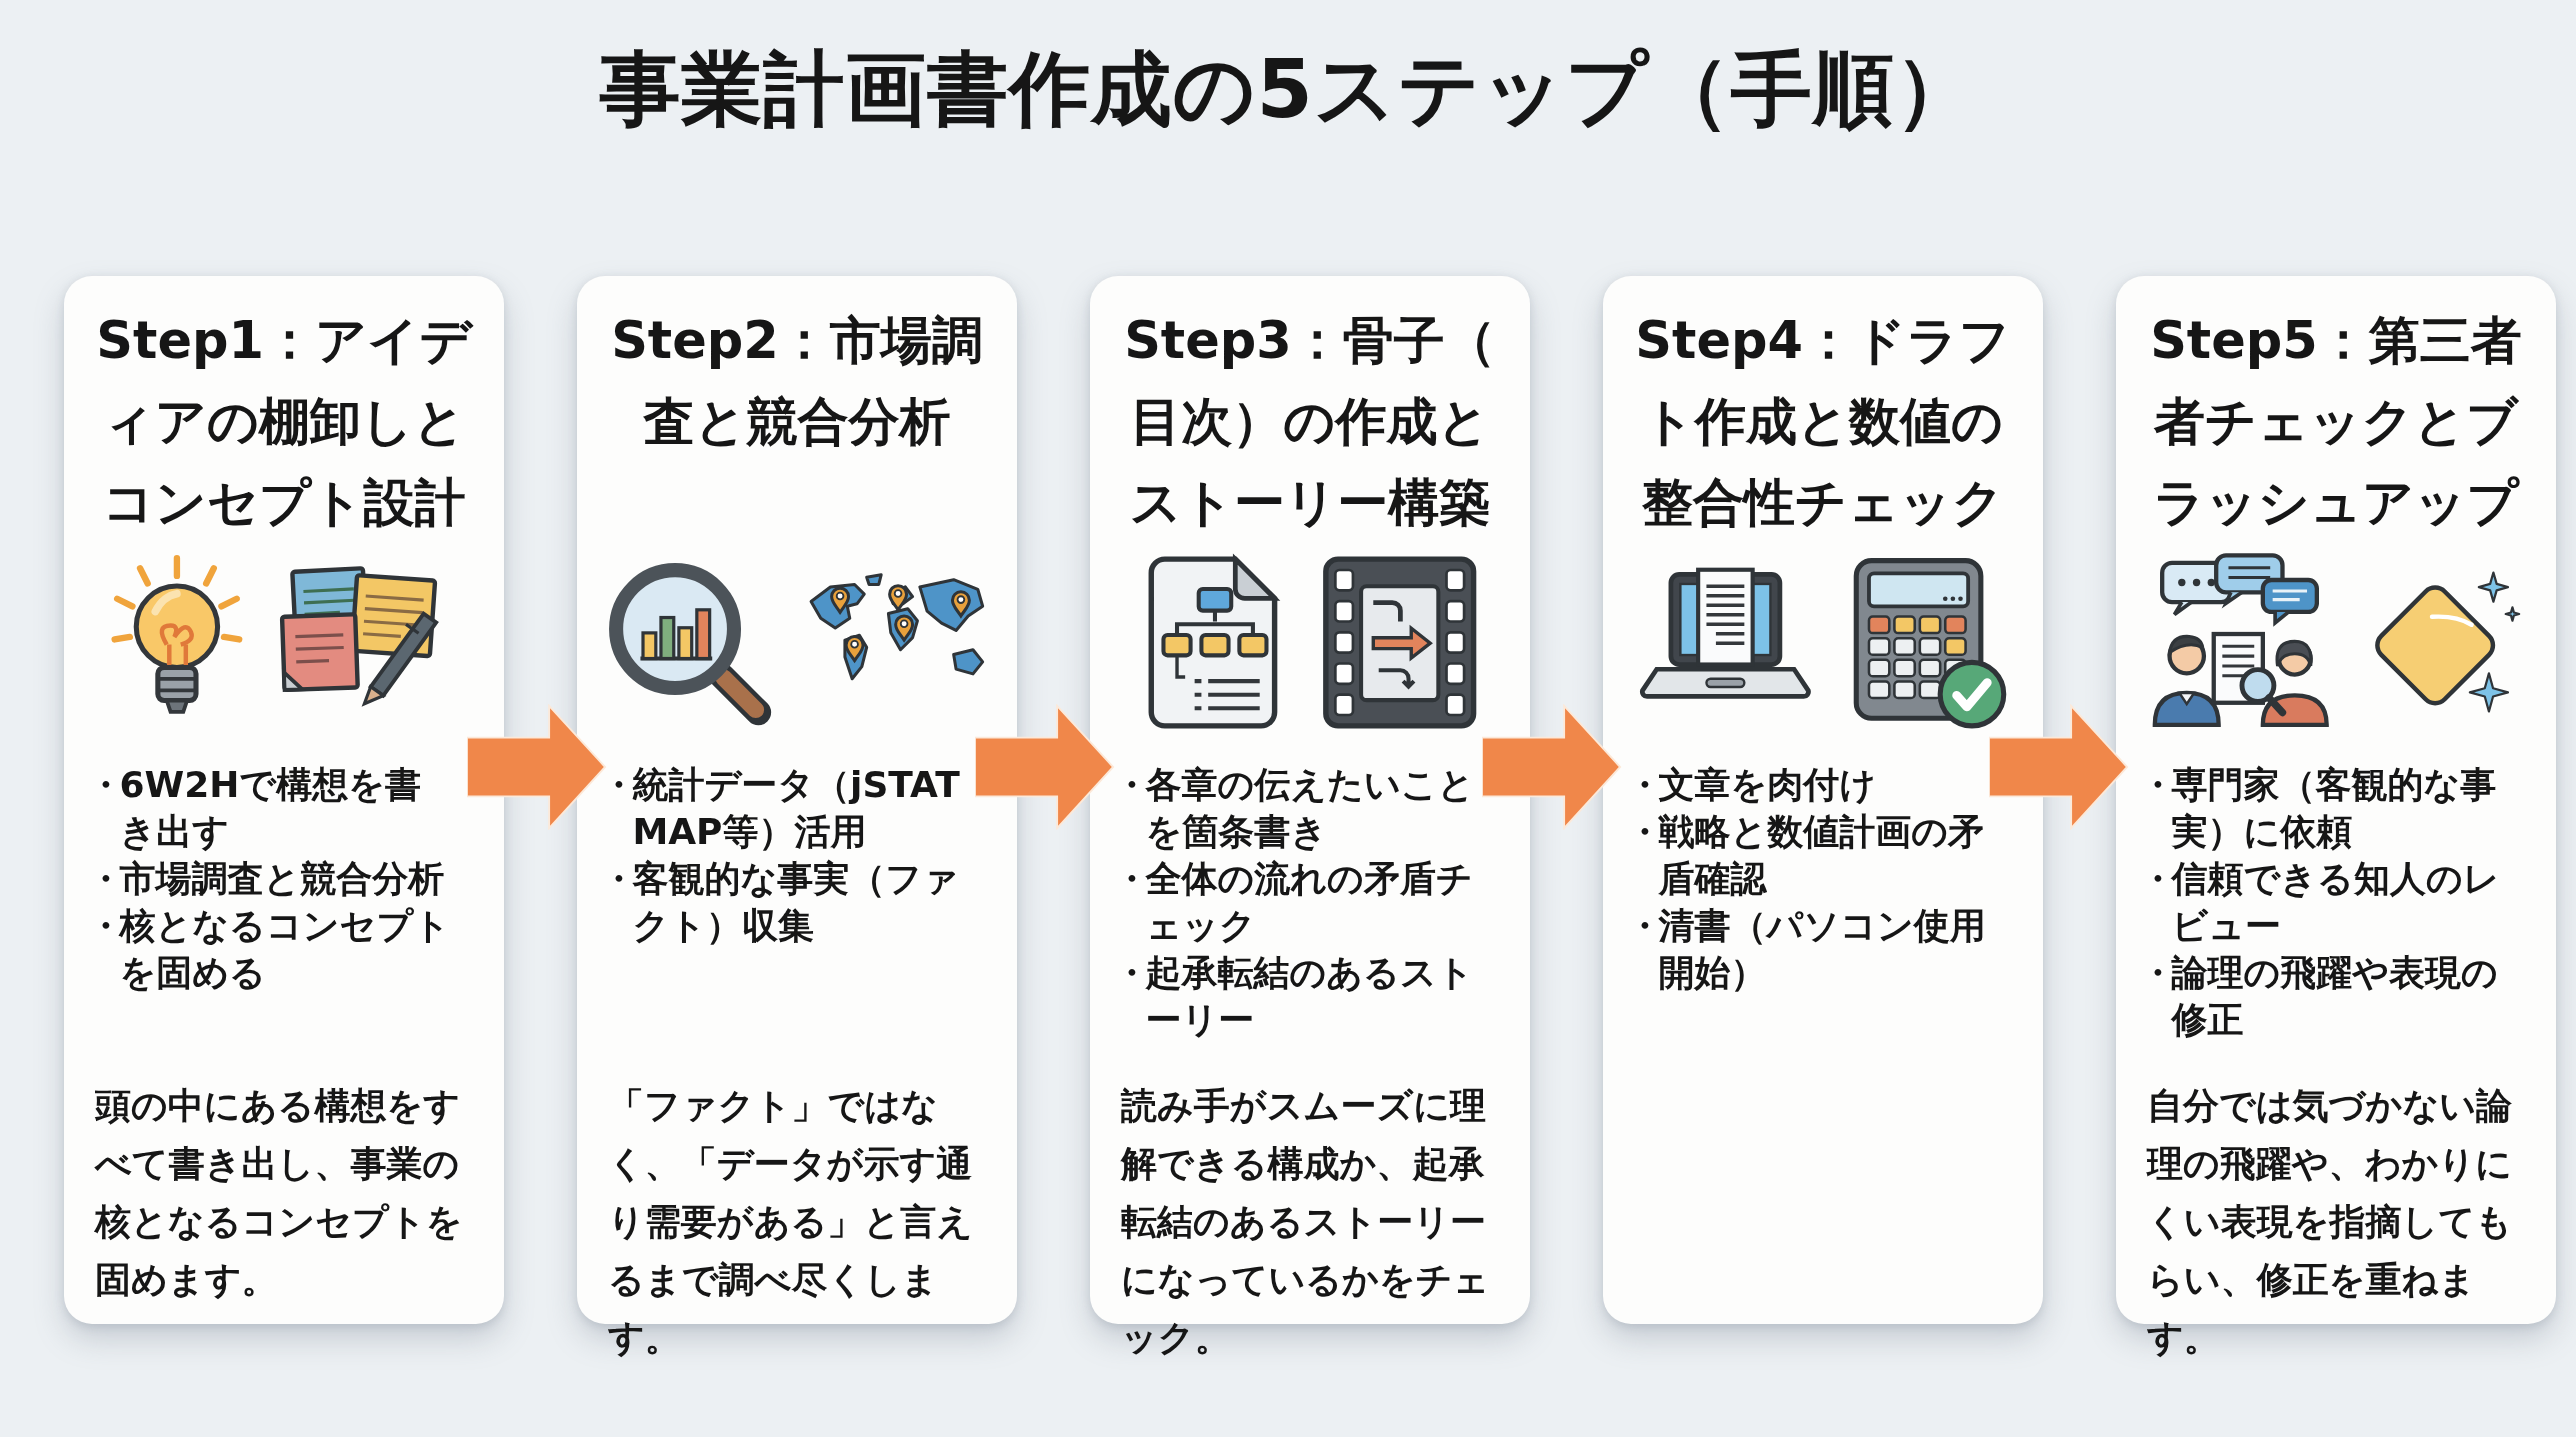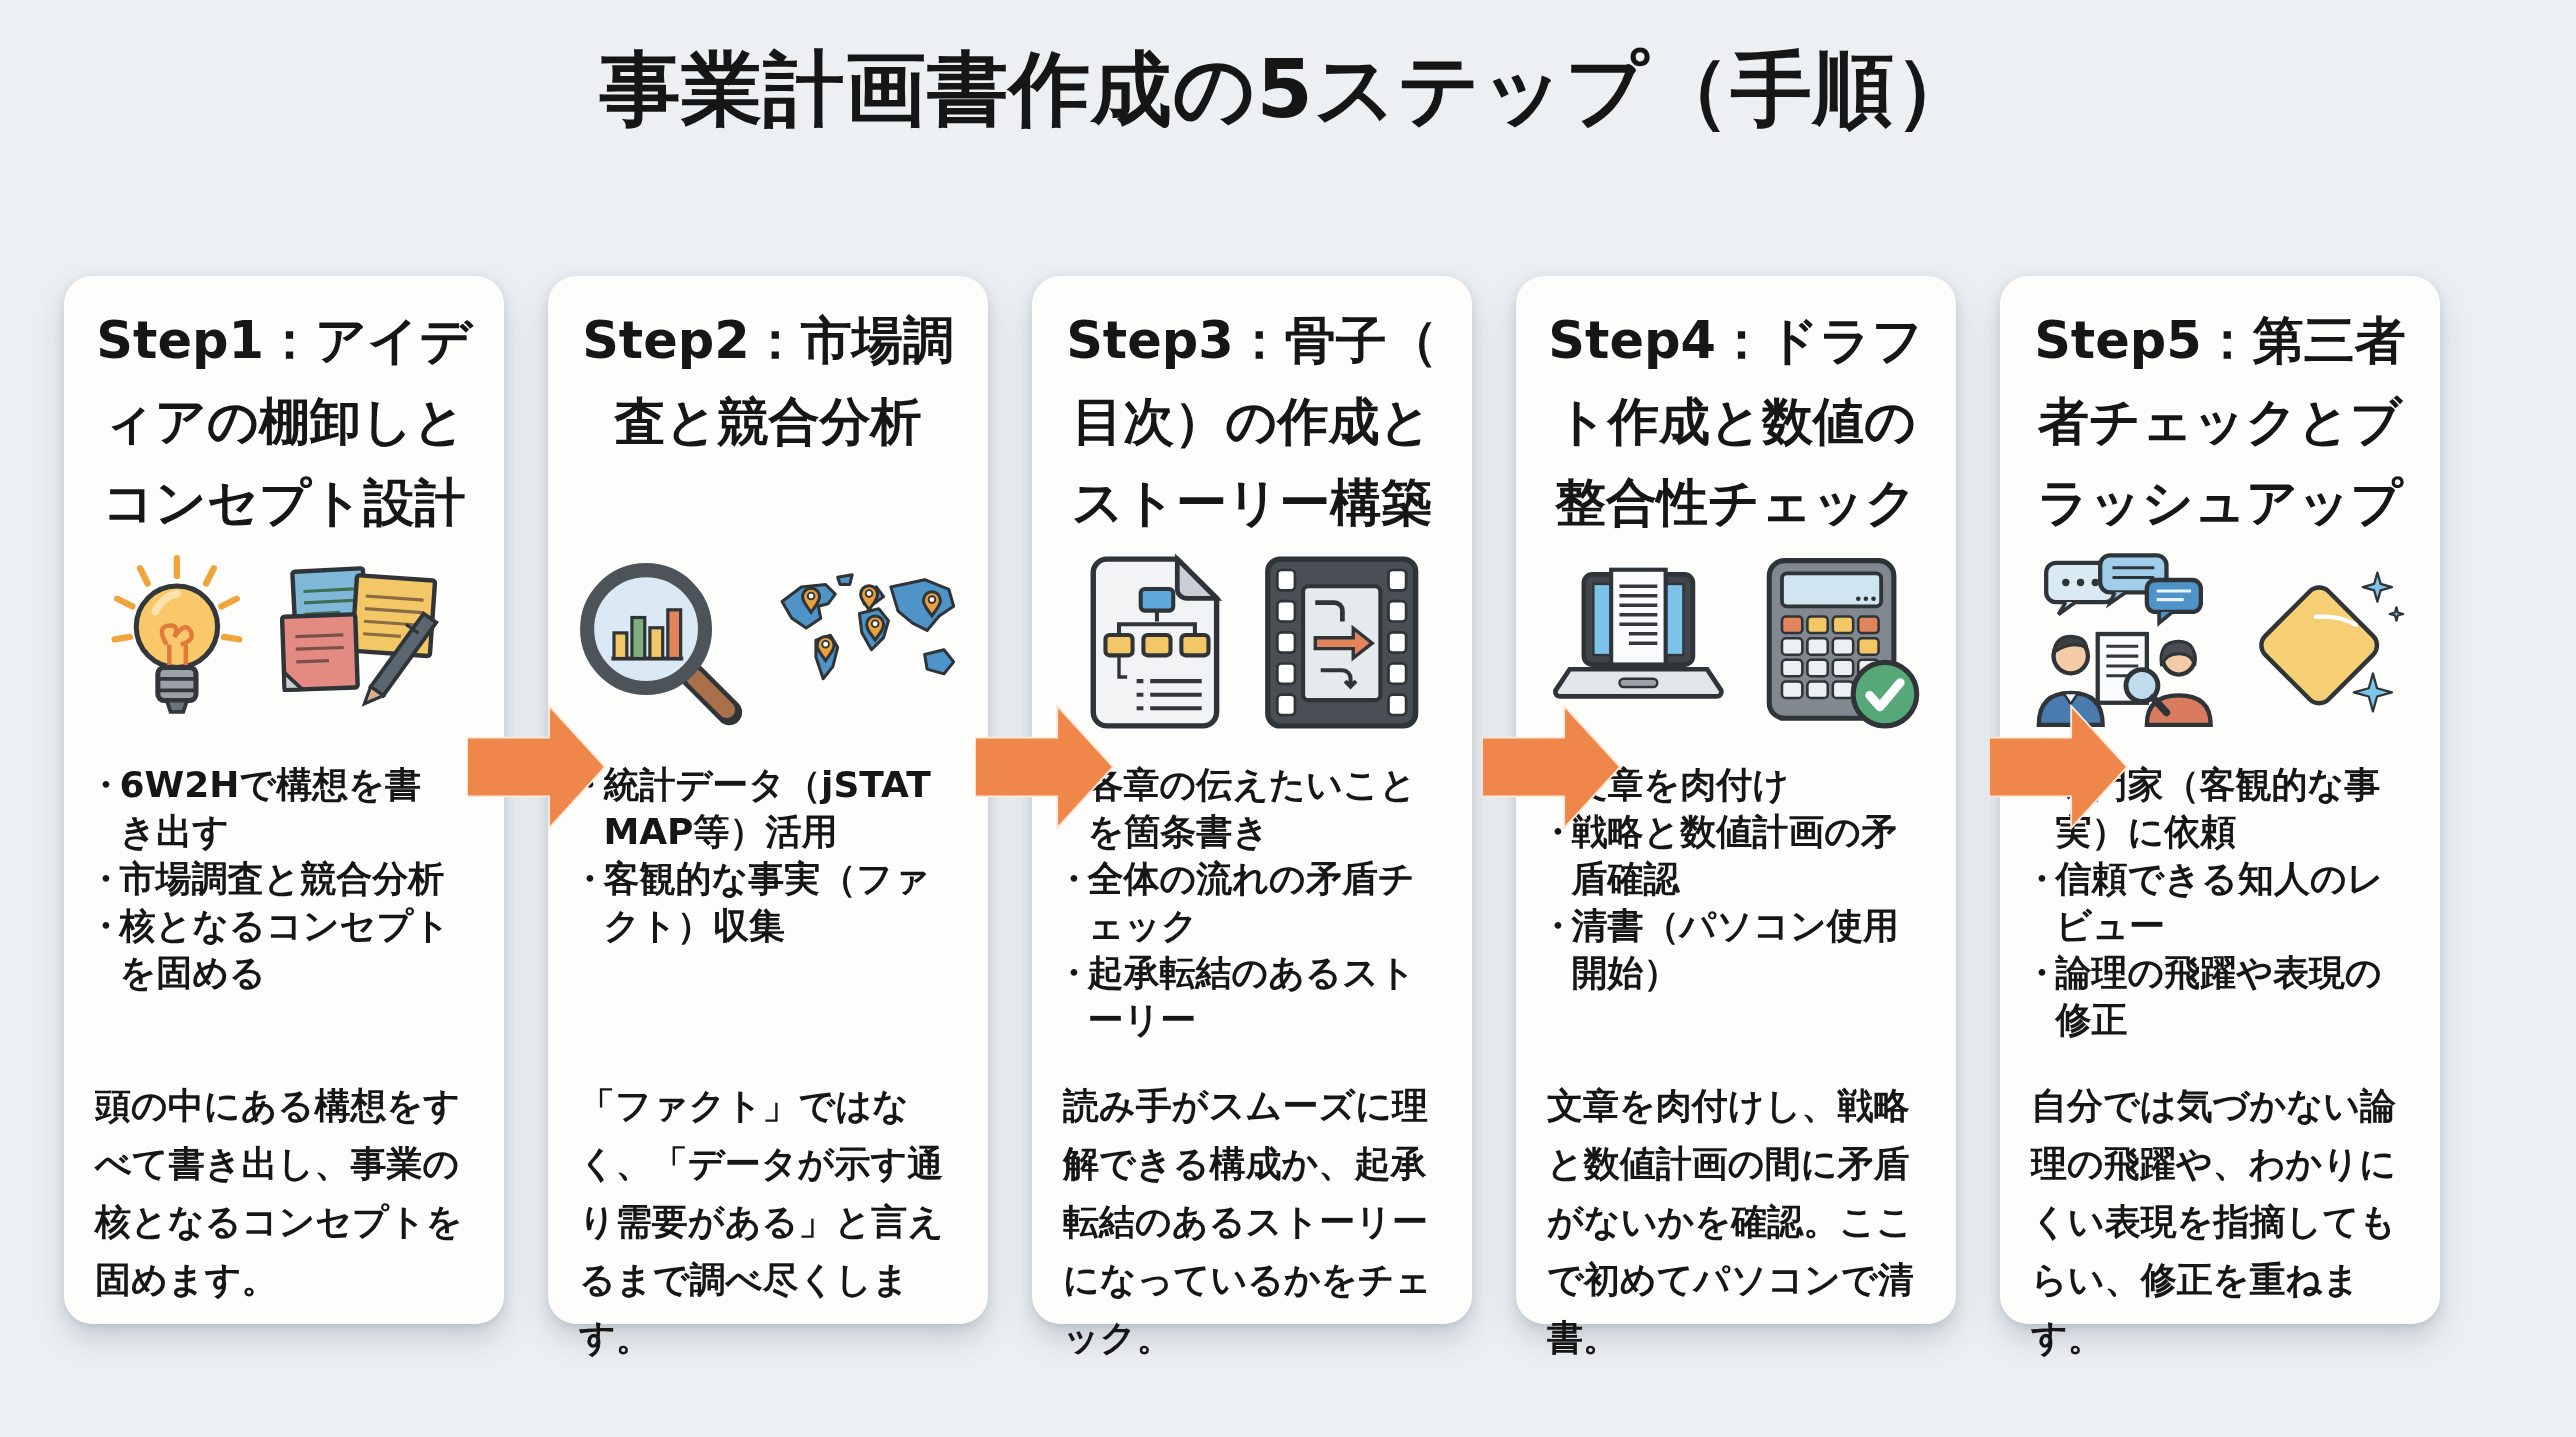--- a/index.html
+++ b/index.html
@@ -7,21 +7,21 @@
   }
   html,body{margin:0;padding:0}
   .canvas{
     position:relative;width:2576px;height:1438px;background:var(--bg);
     font-family:"DejaVu Sans","Liberation Sans",sans-serif;color:var(--text);overflow:hidden;
   }
   .title{
     margin:4px;position:absolute;top:32px;left:0;right:0;text-align:center;
     font-size:81px;font-weight:900;letter-spacing:0.9px;
   }
-  .cards{position:absolute;left:64px;top:276px;display:flex;gap:44px}
+  .cards{position:absolute;left:64px;top:276px;display:flex;gap:73px}
   .card{
     position:relative;width:440px;height:1048px;background:var(--card);border-radius:28px;
     box-shadow:0 15px 30px rgba(120,132,145,.32),0 2.8px 8.4px rgba(120,132,145,.22);
   }
   .card-title{
     margin:24px 22.5px 0;font-size:51px;line-height:81px;font-weight:800;text-align:center;
     word-break:break-all;line-break:anywhere;
   }
   .card-icons{
     position:absolute;top:270px;left:0;right:0;height:192px;
@@ -232,21 +232,20 @@
     <circle cx="103" cy="111" r="25" fill="#57A878" stroke="#2F3438" stroke-width="4"></circle>
     <path d="M91 112 l8 9 l16 -19" stroke="#FFFFFF" stroke-width="7" fill="none" stroke-linecap="round" stroke-linejoin="round"></path>
   </svg>
 </span>
         </div>
     <ul class="card-bullets">
           <li>文章を肉付け</li>
           <li>戦略と数値計画の矛盾確認</li>
           <li>清書（パソコン使用開始）</li>
         </ul>
-    <p class="card-desc">文章を肉付けし、戦略と数値計画の間に矛盾がないかを確認。ここで初めてパソコンで清書。</p>
   </section>
 
   <section class="card">
     <h2 class="card-title">Step5：第三者者チェックとブラッシュアップ</h2>
     <div class="card-icons">
           <span class="icon">
   <svg viewBox="0 0 155 145" height="178" xmlns="http://www.w3.org/2000/svg">
     <rect x="14" y="8" width="56" height="32" rx="8" fill="#D9EAF5" stroke="#2F3438" stroke-width="3.5"></rect>
     <path d="M30 40 l-6 10 l14 -10" fill="#D9EAF5" stroke="#2F3438" stroke-width="3"></path>
     <circle cx="30" cy="24" r="3" fill="#2F3438"></circle>

